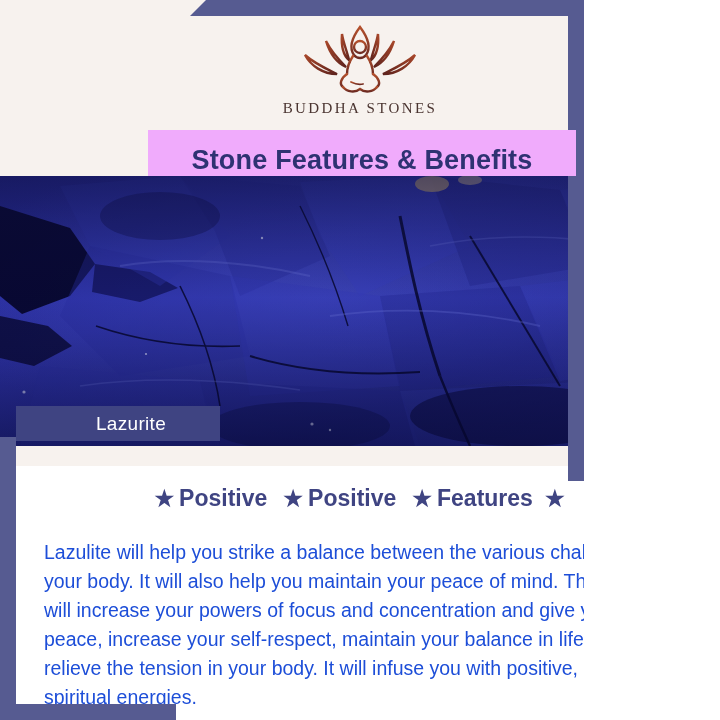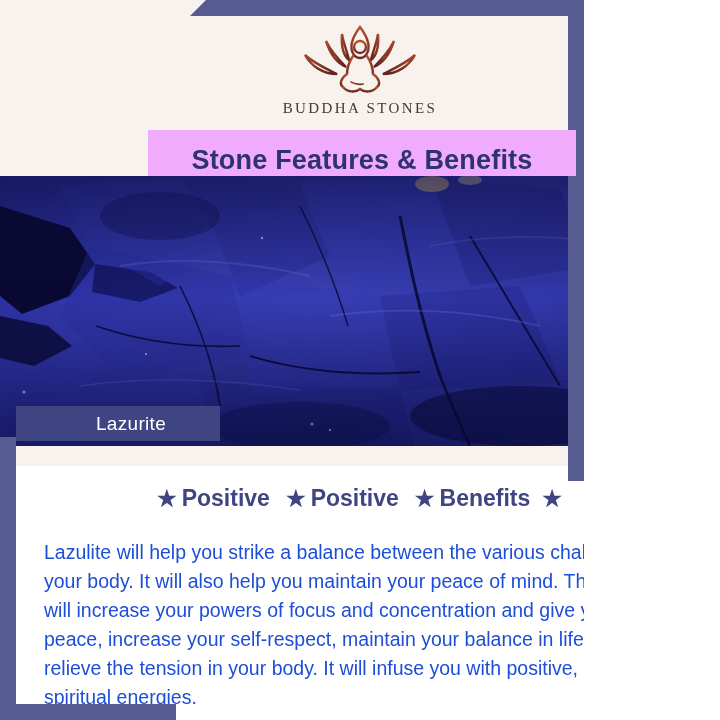--- a/index.html
+++ b/index.html
@@ -358,21 +358,21 @@
         <span class="benefit">
           <span class="star">★</span>
           <span>Positive</span>
         </span>
         <span class="benefit">
           <span class="star">★</span>
           <span>Positive</span>
         </span>
         <span class="benefit tight">
           <span class="star">★</span>
-          <span>Benefits</span>
+          <span>Features</span>
         </span>
         <span class="benefit tight last">
           <span class="star">★</span>
         </span>
       </div>
 
       <div class="body-copy">
         <p>Lazulite will help you strike a balance between the various chakras in your body. It will also help you maintain your peace of mind. This crystal will increase your powers of focus and concentration and give you peace, increase your self-respect, maintain your balance in life, and relieve the tension in your body. It will infuse you with positive, uplifting spiritual energies.</p>
       </div>
 

